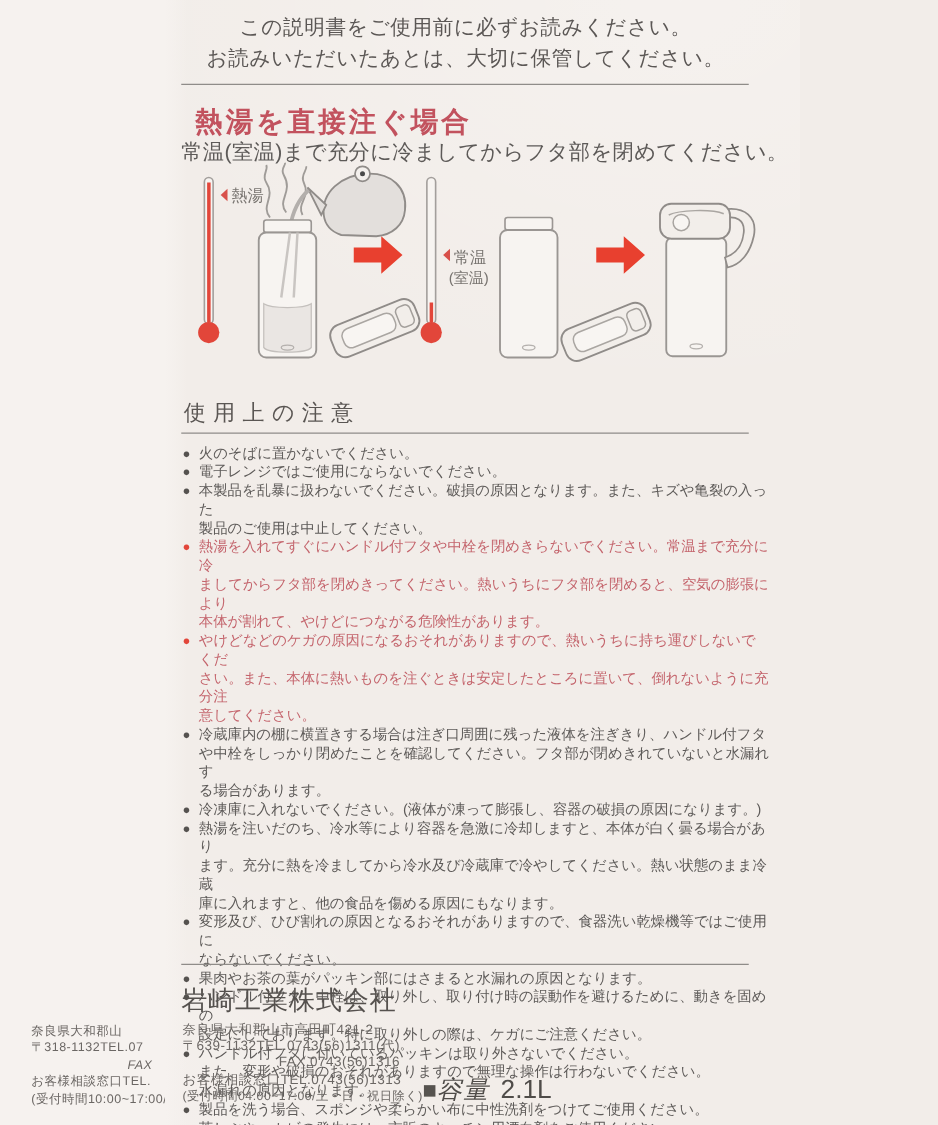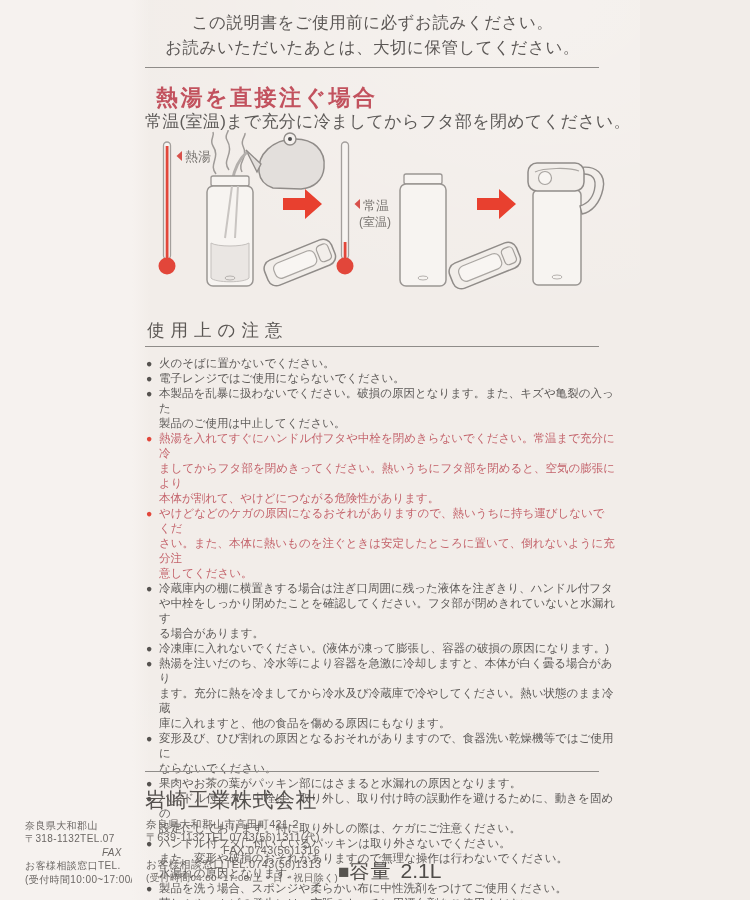--- a/index.html
+++ b/index.html
@@ -56,21 +56,21 @@
   .company-small .indent{text-indent:77px;}
   .company-small .tiny{font-size:9.8px;}
   .left-fragment{
     left:25px;top:819px;width:107px;overflow:hidden;
     font-size:10px;line-height:13.4px;color:#6b6764;letter-spacing:.4px;
   }
   .left-fragment .line{white-space:nowrap;}
   .left-fragment .indent{text-indent:77px;font-style:italic;}
   .capacity{left:338px;top:858px;color:#4f4c49;font-size:20px;white-space:nowrap;}
   .capacity .sq{color:#56534f;font-size:19px;}
-  .capacity .cap-label{letter-spacing:1px;}
+  .capacity .cap-label{letter-spacing:1px;font-style:italic;}
   .capacity .cap-value{margin-left:9px;font-size:21px;}
   svg text{font-family:"Liberation Sans","DejaVu Sans",sans-serif;}
 </style>
 </head>
 <body>
 
 <div id="page">
   <div class="paper-shade"></div>
 
   <div class="abs notice">

